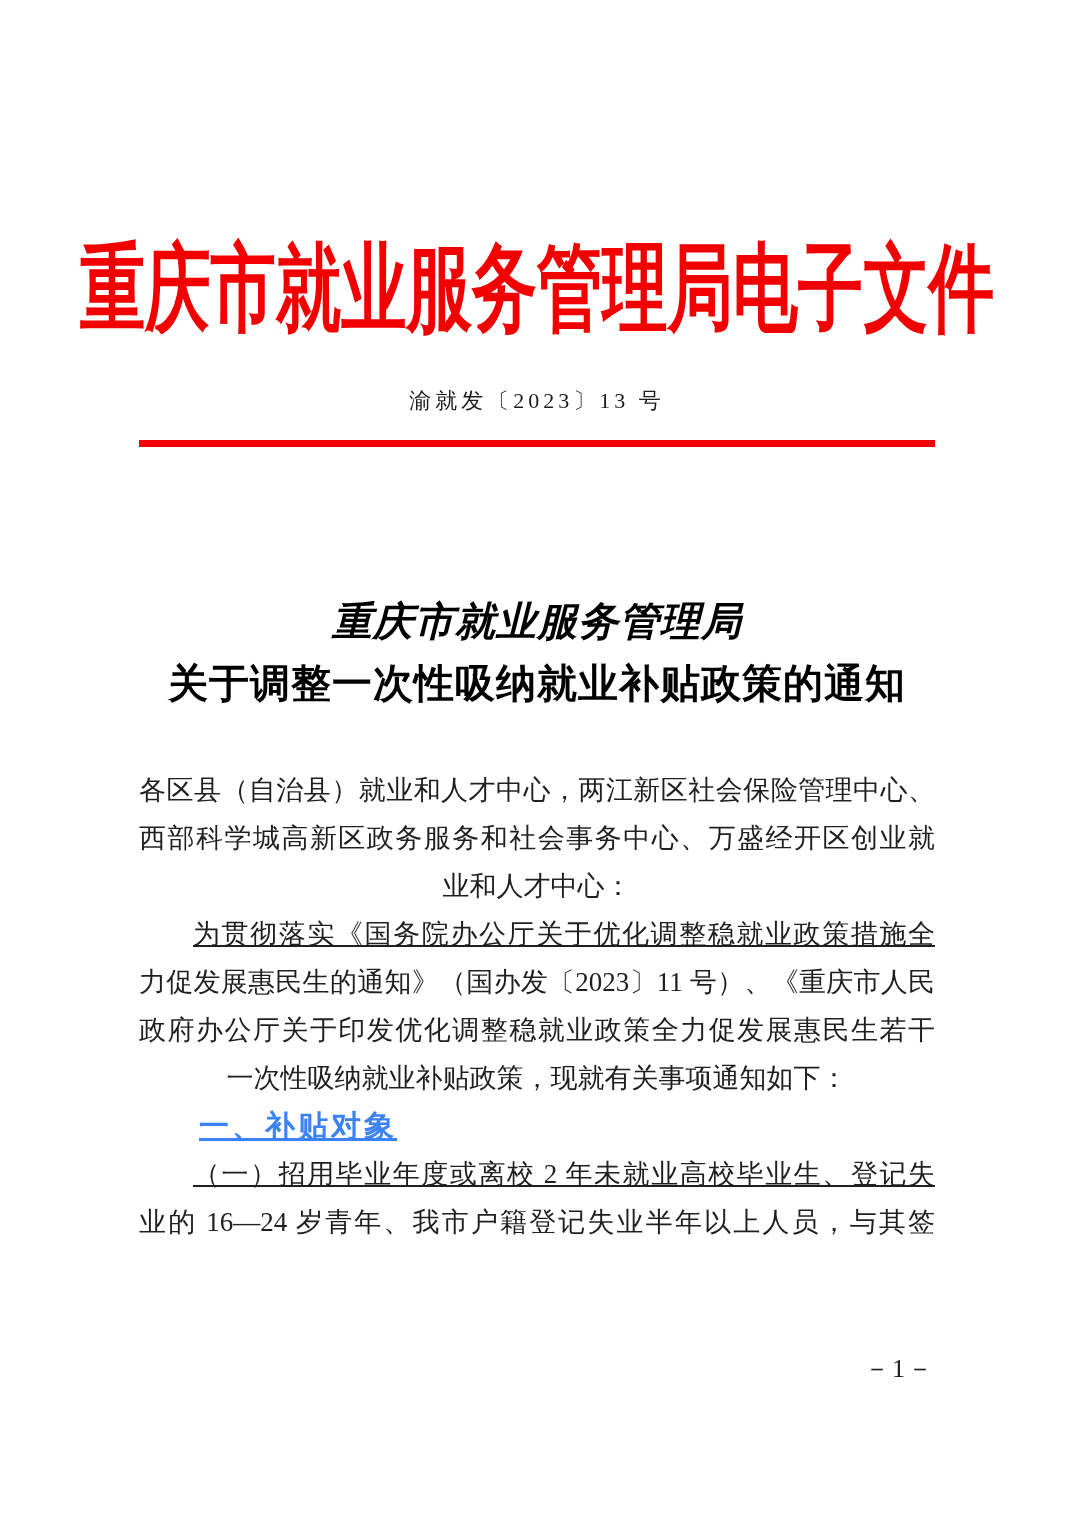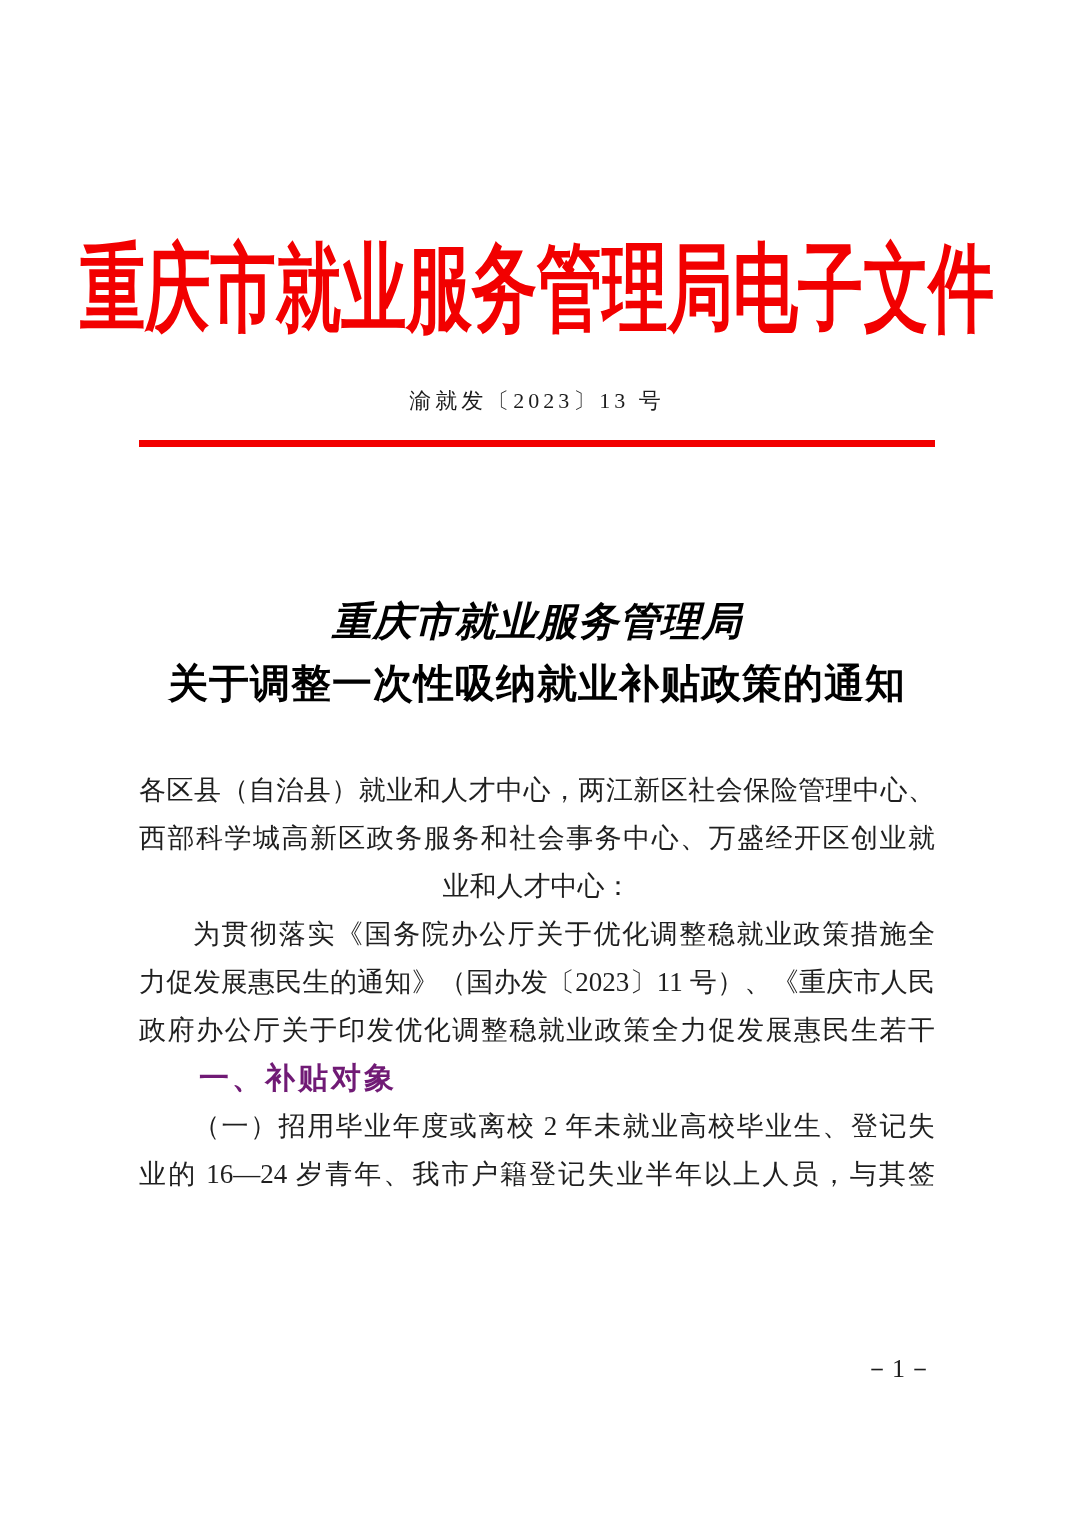--- a/index.html
+++ b/index.html
@@ -77,27 +77,28 @@
     line-height: 48px;
     color: #1f1f1f;
     text-align: center;
   }
   .line.full {
     text-align: justify;
     text-align-last: justify;
   }
   .line.indent {
     text-indent: 2em;
+    text-decoration: underline;
   }
   .line.heading {
     font-family: "Liberation Sans", "DejaVu Sans", sans-serif;
     font-weight: 700;
     font-size: 30px;
     letter-spacing: 3px;
-    color: #701a75;
+    color: #3b82f6;
     text-align: left;
     text-align-last: left;
   }
   
   .page-number {
     position: absolute;
     top: 1352px;
     right: 139px;
     font-size: 26px;
     line-height: 34px;
@@ -121,20 +122,21 @@
 
   <div class="title-line l2">关于调整一次性吸纳就业补贴政策的通知</div>
 
   <div class="body-block">
     <div class="line full">各区县（自治县）就业和人才中心，两江新区社会保险管理中心、</div>
     <div class="line full">西部科学城高新区政务服务和社会事务中心、万盛经开区创业就</div>
     <div class="line">业和人才中心：</div>
     <div class="line full indent">为贯彻落实《国务院办公厅关于优化调整稳就业政策措施全</div>
     <div class="line full">力促发展惠民生的通知》（国办发〔2023〕11 号）、《重庆市人民</div>
     <div class="line full">政府办公厅关于印发优化调整稳就业政策全力促发展惠民生若干</div>
+    <div class="line">一次性吸纳就业补贴政策，现就有关事项通知如下：</div>
     <div class="line heading indent">一、补贴对象</div>
     <div class="line full indent">（一）招用毕业年度或离校 2 年未就业高校毕业生、登记失</div>
     <div class="line full">业的 16—24 岁青年、我市户籍登记失业半年以上人员，与其签</div>
   </div>
 
   <div class="page-number">－1－</div>
 
 </div>
 
 </body></html>

